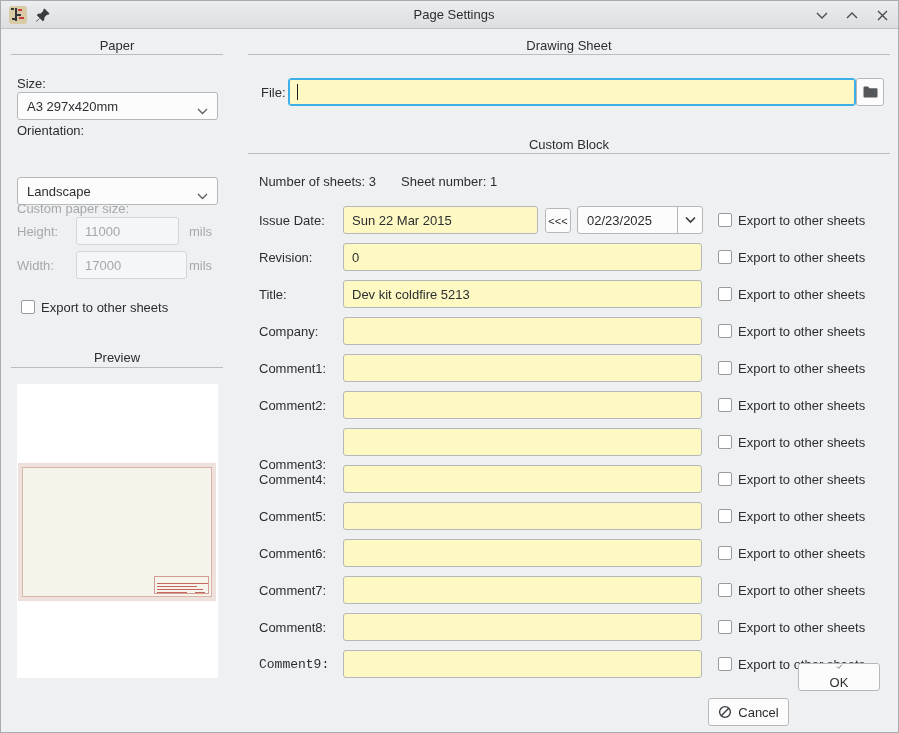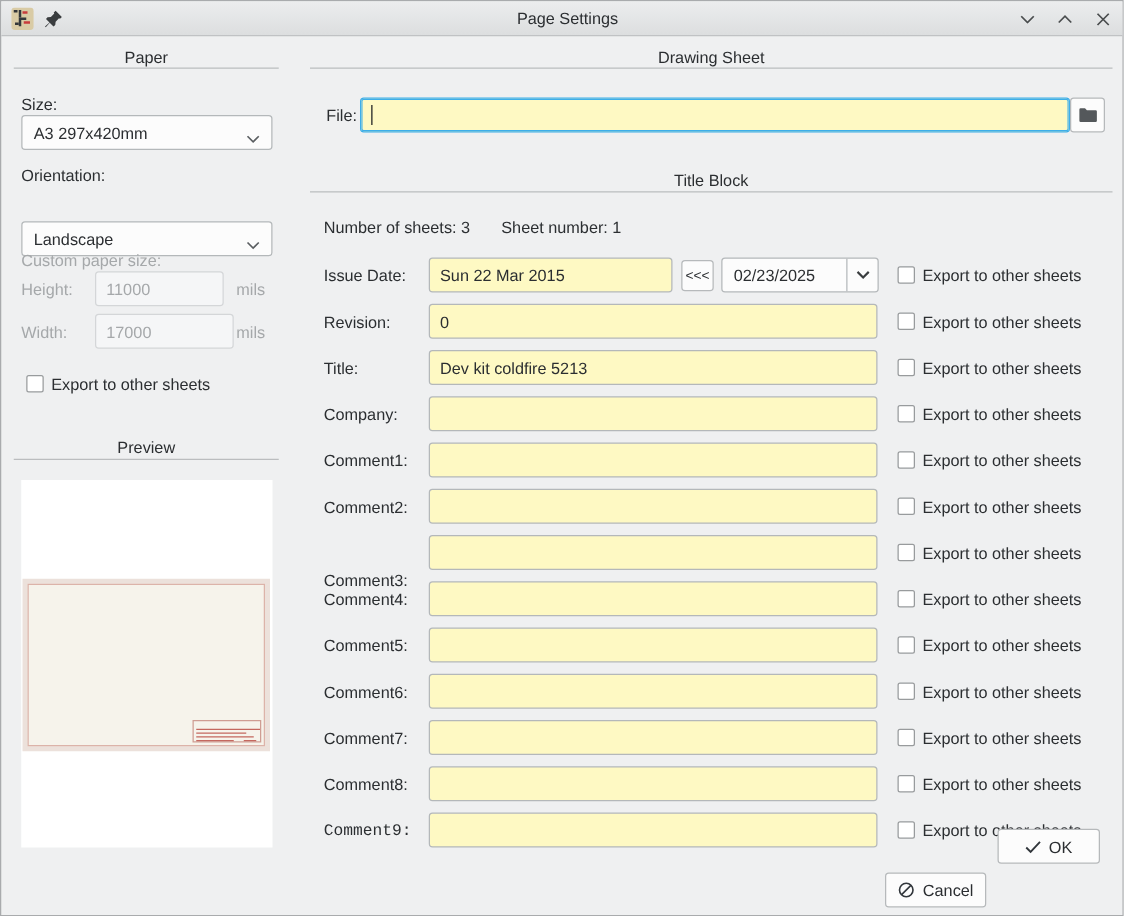--- a/index.html
+++ b/index.html
@@ -46,21 +46,21 @@
   .right .sec-head { width:100%; }
   .file-input { left:40px; top:49px; width:568px; border:1px solid #3daee9; box-shadow:0 0 0 1px #3daee9 inset; }
   .caret { position:absolute; left:49px; top:55px; width:1px; height:16px; background:#1b1e20; }
   .row-lbl { position:absolute; left:11px; font-size:13px; color:#2b2e31; }
   .frow .tinput { left:95px; width:359px; }
   .frow .cb { left:470px; }
   .frow .cb-lbl { left:490px; }
 
   
   .btn-cancel { left:707px; top:697px; width:81px; height:28px; }
-  .btn-ok { left:797px; top:662px; width:82px; height:28px; }
+  .btn-ok { left:797px; top:662px; width:82px; height:28px;flex-direction:column; }
 </style>
 </head>
 <body>
 
 <div class="window">
 
   <div class="titlebar">
     <span class="appicon">
       <svg width="18" height="18" viewBox="0 0 18 18">
         <rect x="0" y="0" width="18" height="18" rx="3" fill="#d9cba5"></rect>
@@ -105,21 +105,21 @@
     <span class="lbl" style="position:absolute; left:6px; top:47px;">Size:</span>
     <div class="combo" style="left:6px; top:63px; width:201px;">
       <span>A3 297x420mm</span>
       <span class="chev">
         <svg width="11" height="7" viewBox="0 0 11 7">
             <polyline points="1,1 5.5,5.5 10,1" fill="none" stroke="#5a5e61" stroke-width="1.3"></polyline>
           </svg>
       </span>
     </div>
 
-    <span class="lbl" style="position:absolute; left:6px; top:104px;text-align:center;">Orientation:</span>
+    <span class="lbl" style="position:absolute; left:6px; top:94px;text-align:center;">Orientation:</span>
     <div class="combo" style="left:6px; top:124px; width:201px;margin-top:24px;">
       <span>Landscape</span>
       <span class="chev">
         <svg width="11" height="7" viewBox="0 0 11 7">
             <polyline points="1,1 5.5,5.5 10,1" fill="none" stroke="#5a5e61" stroke-width="1.3"></polyline>
           </svg>
       </span>
     </div>
 
     <span class="lbl lbl-dis" style="position:absolute; left:6px; top:172px;">Custom paper size:</span>
@@ -159,21 +159,21 @@
 
     <span class="lbl" style="position:absolute; left:13px; top:56px;">File:</span>
     <input class="tinput file-input" value="" style="">
     <div class="caret"></div>
     <div class="btn" style="left:608px; top:49px; width:28px; height:28px;">
       <svg width="15" height="12" viewBox="0 0 15 12">
         <path d="M0.5 1.5 Q0.5 0.5 1.5 0.5 L5 0.5 L6.5 2.2 L13.5 2.2 Q14.5 2.2 14.5 3.2 L14.5 10.5 Q14.5 11.5 13.5 11.5 L1.5 11.5 Q0.5 11.5 0.5 10.5 Z" fill="#54585b"></path>
       </svg>
     </div>
 
-    <div class="sec-head" style="top:108px;">Title Block</div>
+    <div class="sec-head" style="top:108px;">Custom Block</div>
     <div class="hline" style="left:0; top:124px; width:642px;"></div>
 
     <span class="lbl" style="position:absolute; left:11px; top:145px;">Number of sheets: 3</span>
     <span class="lbl" style="position:absolute; left:153px; top:145px;">Sheet number: 1</span>
 
     <div>
       <span class="row-lbl" style="top:184px;">Issue Date:</span>
       <input class="tinput" style="left: 95px; top: 177px; width: 195px;" value="Sun 22 Mar 2015">
       <div class="btn" style="left:297px; top:179px; width:26px; height:25px; font-size:11px;">
         <span>&lt;&lt;&lt;</span>

